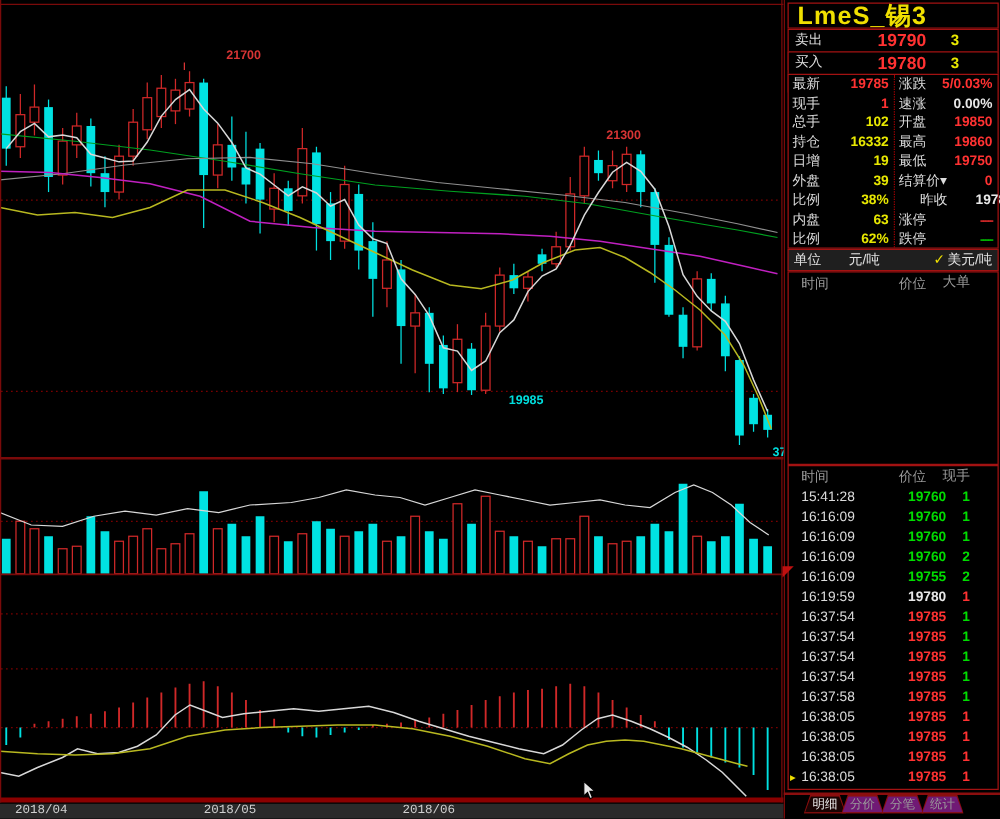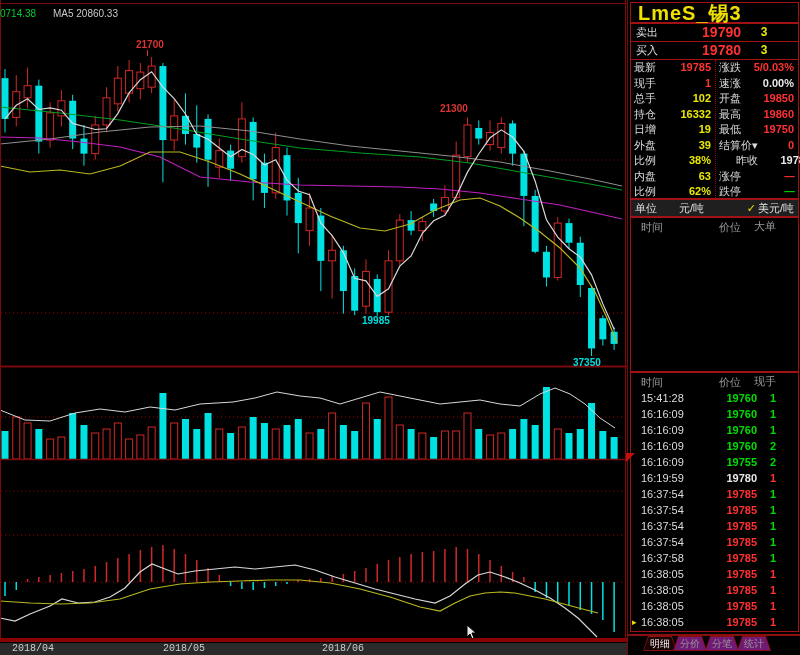--- a/index.html
+++ b/index.html
@@ -5,21 +5,21 @@
   html,body{margin:0;padding:0;background:#000;}
   body{width:800px;height:655px;position:relative;overflow:hidden;
        font-family:"Liberation Sans","DejaVu Sans",sans-serif;}
   .abs{position:absolute;}
   
   #chart-region{left:0;top:0;width:627px;height:655px;background:#000;}
   #chart-svg{position:absolute;left:0;top:0;}
   .info-bar{left:0;top:7px;width:620px;height:13px;font-size:10px;line-height:13px;white-space:nowrap;}
   .ma-green{color:#00cc33;}
   .ma-gray{color:#c8c8c8;margin-left:14px;}
-  .ann{position:absolute;font-size:10px;font-weight:bold;white-space:nowrap;}
+  .ann{position:absolute;font-size:10px;font-weight:bold;white-space:nowrap;margin-left:45px;}
   .ann-red{color:#d83434;}
   .ann-cyan{color:#00dede;}
   .x-axis{left:0;top:643px;width:627px;height:12px;background:#2a2a2a;font-size:10px;color:#cfcfcf;line-height:12px;}
   .x-axis span{position:absolute;top:0;font-family:Liberation Mono, monospace;}
   
   #quote-panel{left:627px;top:0;width:173px;height:655px;background:#000;border-left:1px solid #7a0a0a;box-sizing:border-box;}
   .rbox{position:absolute;left:2px;width:169px;border:1px solid #a31212;box-sizing:border-box;background:#000;}
   .qp-title{top:2px;height:21px;color:#f0e000;font-size:20px;font-weight:bold;line-height:20px;padding-left:7px;letter-spacing:1px;}
   .bidask{height:33px;line-height:17px;font-size:11px;color:#ddd;white-space:nowrap;}
   .bidask .lab{position:absolute;left:5px;}
@@ -299,24 +299,20 @@
       <polyline points="0,618 15,621 30,614 50,606 62,599 78,603 95,602 110,597 125,588 140,572 152,564 165,569 178,574 195,571 215,569 235,567 255,569 275,567 295,565 315,570 335,577 355,583 375,589 395,594 415,599 435,603 450,596 465,584 478,575 490,572 505,577 520,583 535,590 550,598 565,608 578,618 590,630 597,637" fill="none" stroke="#d8d8d8" stroke-width="1.2"></polyline>
       <polyline points="0,601 30,603 60,604 90,603 120,599 150,589 180,584 210,582 240,581 270,580 300,580 330,583 360,589 390,597 420,607 440,611 455,603 470,596 485,593 500,592 515,593 530,596 545,599 560,603 575,607 590,611 598,613" fill="none" stroke="#b8b820" stroke-width="1.2"></polyline>
       <line x1="0" y1="3.5" x2="627" y2="3.5" stroke="#7a0a0a" stroke-width="1"></line>
       <line x1="0" y1="366.5" x2="627" y2="366.5" stroke="#7a0a0a" stroke-width="2"></line>
       <line x1="0" y1="459.5" x2="627" y2="459.5" stroke="#7a0a0a" stroke-width="1.5"></line>
       <line x1="0" y1="640" x2="627" y2="640" stroke="#8b0000" stroke-width="4"></line>
       <line x1="0.5" y1="0" x2="0.5" y2="642" stroke="#7a0a0a" stroke-width="1"></line>
       <line x1="625.5" y1="0" x2="625.5" y2="642" stroke="#7a0a0a" stroke-width="1"></line>
     </svg>
 
-  <div class="abs info-bar">
-    <span class="ma-green">0714.38</span>
-    <span class="ma-gray">MA5 20860.33</span>
-  </div>
 
   <div class="ann ann-red" style="left:136px;top:39px;">21700</div>
   <div class="abs" style="left:147px;top:50px;width:1px;height:6px;background:#d83434;"></div>
   <div class="ann ann-red" style="left:440px;top:103px;">21300</div>
   <div class="ann ann-cyan" style="left:362px;top:315px;">19985</div>
   <div class="ann ann-cyan" style="left:573px;top:357px;">37350</div>
 
   <div class="abs x-axis">
     <span style="left:12px;">2018/04</span>
     <span style="left:163px;">2018/05</span>

